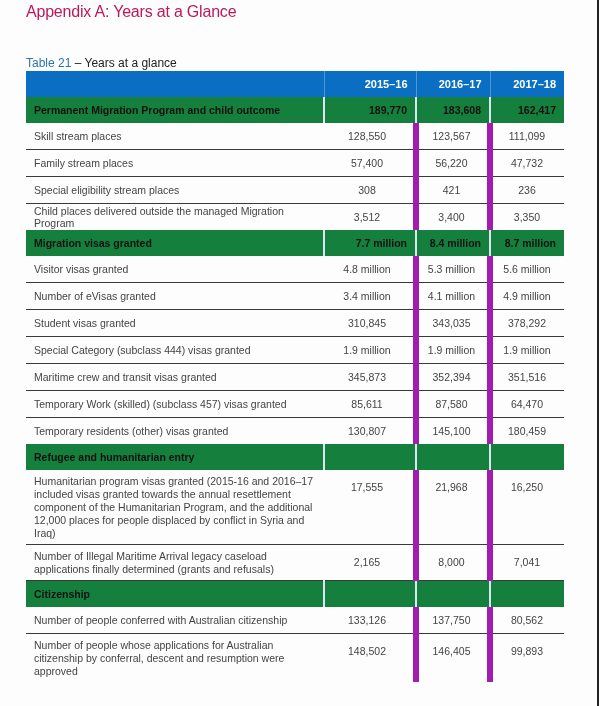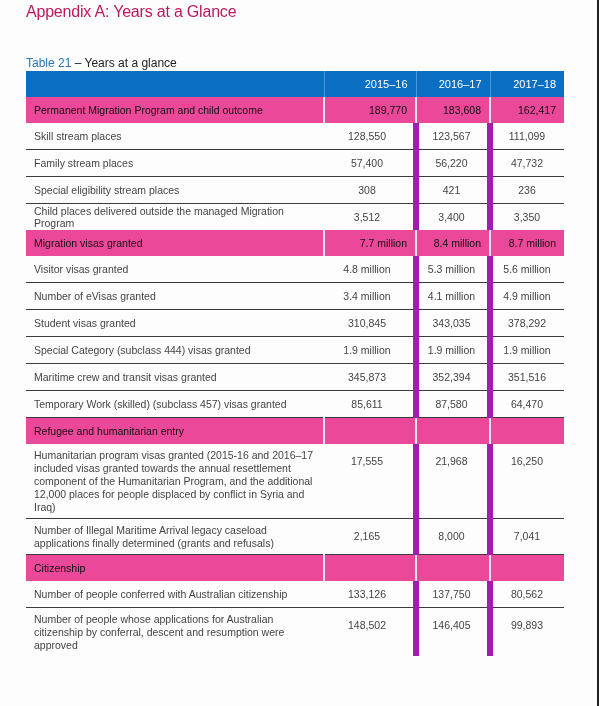--- a/index.html
+++ b/index.html
@@ -14,27 +14,27 @@
   }
   .caption { position:absolute; left:26px; top:56px; font-size:12px; color:#222; }
   .caption .lbl { color:#2b74b1; }
   table {
     position:absolute; left:26px; top:71px; width:538px; border-collapse:collapse;
     font-size:10.5px; table-layout:fixed;
   }
   col.c0 { width:298px; } col.c1 { width:92px; } col.c2 { width:74px; } col.c3 { width:74px; }
   th, td { padding:0 8px; vertical-align:middle; }
   thead th {
-    background:#0a6fc2; color:#fff; height:26px; text-align:right; font-size:11px; font-weight:normal;
+    background:#0a6fc2; color:#fff; height:26px; text-align:right; font-size:11px; font-weight:bold;
     border-left:1px solid #4d95d4;
     padding-left:8px;
   }
   thead th:first-child { border-left:none; }
   tr.section td {
-    background:#ec4899; color:#111; font-weight:normal; height:26px; font-size:10.5px;
+    background:#15803d; color:#111; font-weight:bold; height:26px; font-size:10.5px;
   }
   tr.section td + td { border-left:2px solid #dbe6f3; text-align:right; }
   tr.row td { height:26px; border-bottom:1px solid #3a3a3a; color:#444; }
   tr.row td.num { text-align:center; padding-right:11px; }
   tr.row td.num + td.num { border-left:6px solid #a21caf; }
   tr.row.nob td { border-bottom:none;margin-top:16px; }
   tr.row.multi td { vertical-align:top; padding-top:5px; padding-bottom:4px; line-height:13px; height:auto; }
   tr.row.multi td.num { padding-top:11px; }
 </style>
 </head>
@@ -126,20 +126,26 @@
         <td class="num">345,873</td>
         <td class="num">352,394</td>
         <td class="num">351,516</td>
       </tr>
       <tr class="row">
         <td>Temporary Work (skilled) (subclass 457) visas granted</td>
         <td class="num">85,611</td>
         <td class="num">87,580</td>
         <td class="num">64,470</td>
       </tr>
+      <tr class="row nob">
+        <td>Temporary residents (other) visas granted</td>
+        <td class="num">130,807</td>
+        <td class="num">145,100</td>
+        <td class="num">180,459</td>
+      </tr>
       <tr class="section">
         <td>Refugee and humanitarian entry</td>
         <td></td>
         <td></td>
         <td></td>
       </tr>
       <tr class="row multi">
         <td>Humanitarian program visas granted (2015-16 and 2016–17 included visas granted towards the annual resettlement component of the Humanitarian Program, and the additional 12,000 places for people displaced by conflict in Syria and Iraq)</td>
         <td class="num">17,555</td>
         <td class="num">21,968</td>

